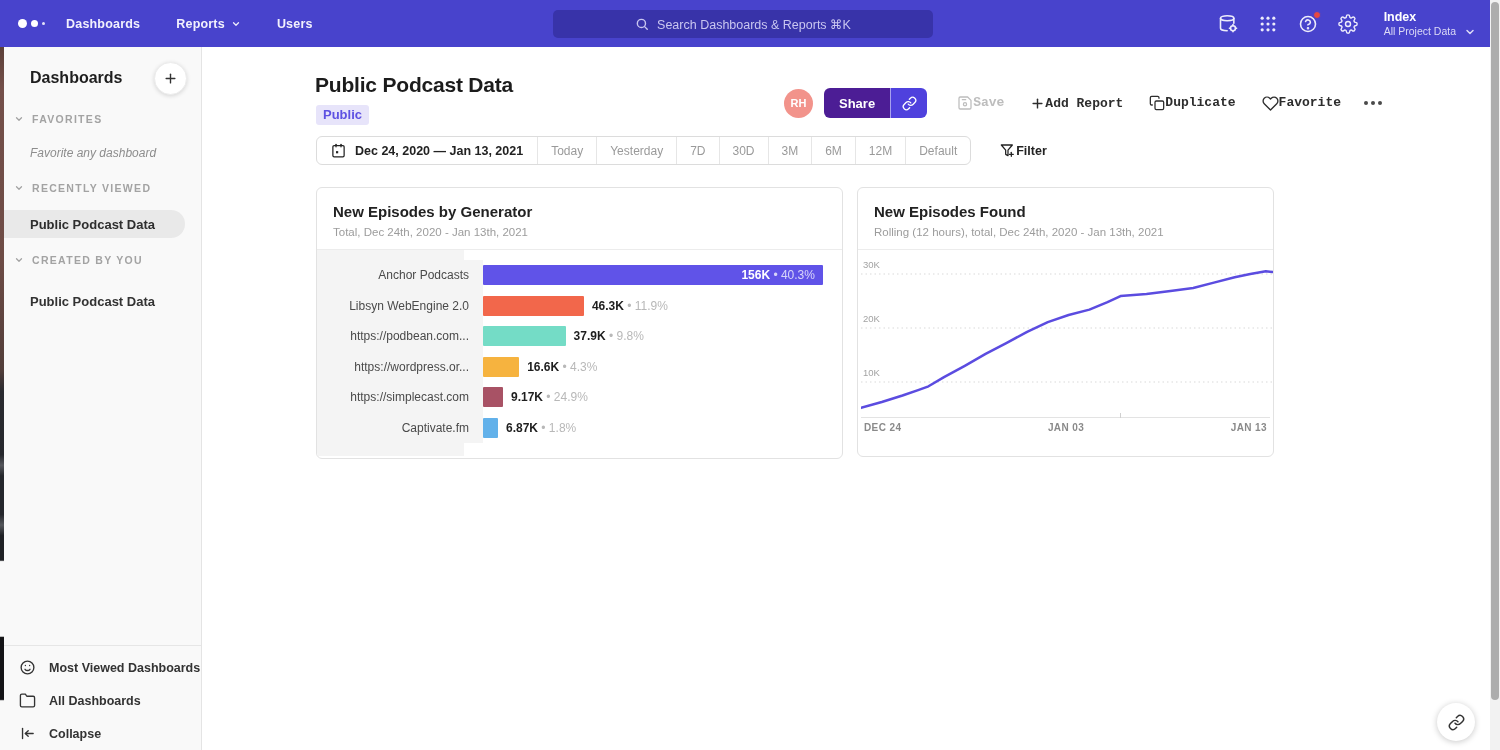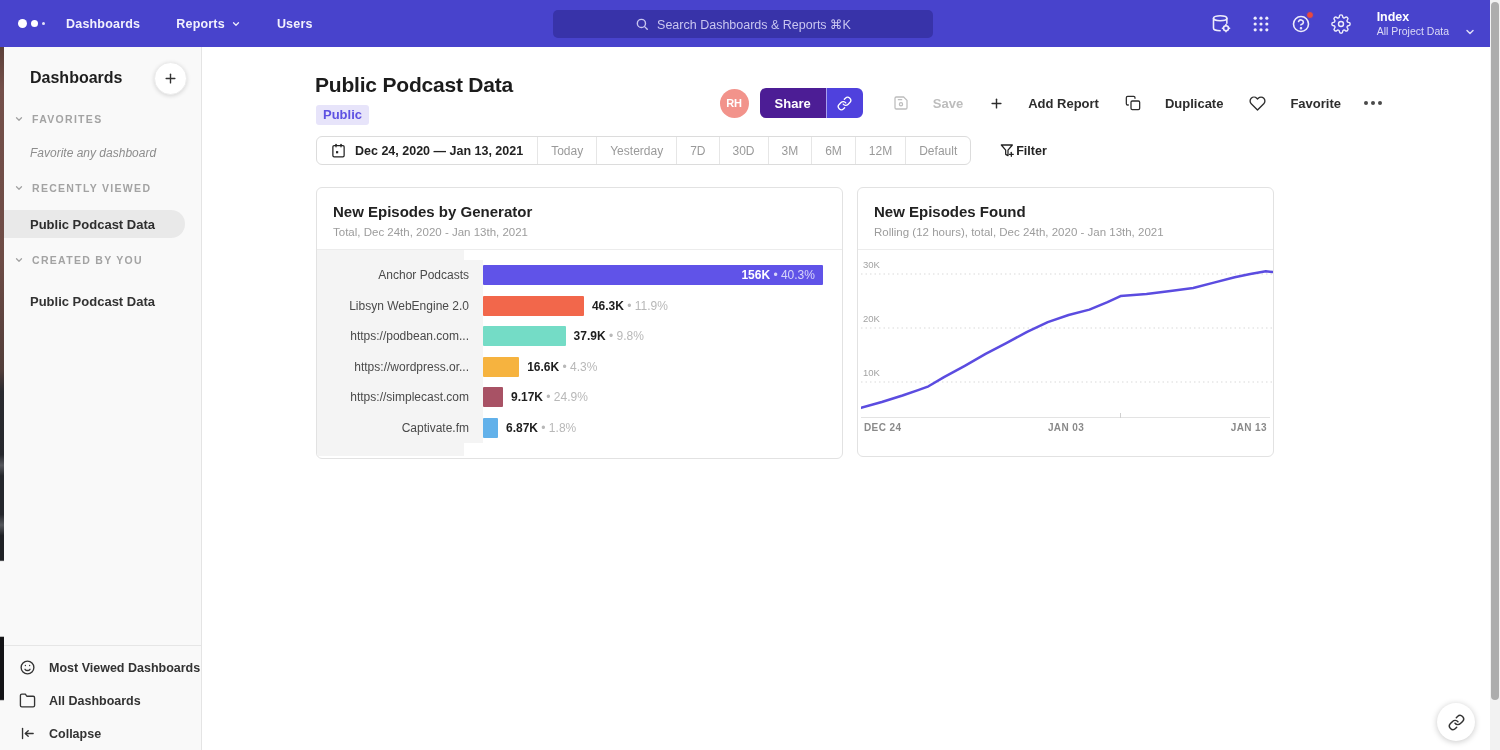--- a/index.html
+++ b/index.html
@@ -14,21 +14,21 @@
   .logo .d1 { width:9px; height:9px; }
   .logo .d2 { width:7px; height:7px; }
   .logo .d3 { width:3px; height:3px; opacity:.85; }
   .nav-items { display:flex; align-items:center; gap:36px; margin-left:8px; }
   .nav-item { color:#f2f1fd; font-size:12.5px; font-weight:bold; letter-spacing:.2px; display:flex; align-items:center; gap:6px; cursor:pointer; }
   .nav-item svg { opacity:.9; }
   .searchbar { position:absolute; left:553px; top:10px; width:380px; height:28px; background:rgba(15,10,80,.28); border-radius:5px; display:flex; align-items:center; justify-content:center; gap:8px; color:#c9c6f0; font-size:12.5px; cursor:text; }
   .nav-right { position:absolute; right:24px; top:0; height:47px; display:flex; align-items:center; gap:19px; color:#edecfb; }
   .nav-icon { width:21px; height:21px; position:relative; display:flex; align-items:center; justify-content:center; cursor:pointer; }
   .nav-icon .red-dot { position:absolute; top:-2px; right:-2px; width:8px; height:8px; border-radius:50%; background:#e8483f; border:1.5px solid #4843cc; }
-  .project { display:flex; align-items:flex-end; gap:15px; cursor:pointer; margin-left:6px; }
+  .project { display:flex; align-items:flex-end; gap:8px; cursor:pointer; margin-left:6px; }
   .project .pname { font-size:12.5px; font-weight:bold; color:#fff; line-height:15px; }
   .project .psub  { font-size:10.5px; color:#dcdaf6; line-height:13px; }
 
   
   .edge-strip { position:absolute; left:0; top:47px; width:4px; height:703px; z-index:6;
     background:linear-gradient(180deg,
       #5c4039 0%, #74504a 6%, #6e4c46 30%, #523e3a 46%, #2a2b30 49%,
       #26282d 58%, #55575c 59.5%, #25272c 61%, #25272c 66.5%, #55575c 68%,
       #1f2125 69.5%, #1f2125 73%, rgba(0,0,0,0) 73.2%,
       rgba(0,0,0,0) 83.8%, #141417 84%, #141417 92.8%, rgba(0,0,0,0) 93%); }
@@ -52,21 +52,21 @@
   
   .main { position:absolute; left:203px; top:47px; right:10px; bottom:0; background:#fff; }
   .page-title { position:absolute; left:112px; top:26px; font-size:21px; font-weight:bold; color:#1c1c1c; letter-spacing:-.2px; }
   .badge { position:absolute; left:113px; top:58px; background:#e7e4fa; color:#5e51e2; font-size:13px; font-weight:bold; padding:2px 7px 3px; border-radius:3px; }
 
   .actions { position:absolute; top:41px; right:108px; height:30px; display:flex; align-items:center; }
   .avatar { width:29px; height:29px; border-radius:50%; background:#f2938b; color:#fff; font-size:11px; font-weight:bold; display:flex; align-items:center; justify-content:center; margin-right:11px; }
   .share-split { display:flex; align-items:stretch; height:30px; border-radius:6px; overflow:hidden; margin-right:17px; cursor:pointer; }
   .share-main { background:#4c1d95; color:#fff; font-size:13px; font-weight:bold; display:flex; align-items:center; padding:0 15px; }
   .share-link { background:#4f41dd; border-left:1px solid rgba(255,255,255,.5); width:37px; display:flex; align-items:center; justify-content:center; color:#fff; }
-  .act-btn { display:flex; align-items:center; gap:24px; font-size:13px; font-weight:bold; color:#2d2d2d; cursor:pointer; margin:0 13px; white-space:nowrap; }
+  .act-btn { display:flex; align-items:flex-start; gap:0; font-size:13px; font-weight:bold; color:#2d2d2d; cursor:pointer; margin:0 13px; white-space:nowrap;font-family:Liberation Mono, monospace; }
   .act-btn.disabled { color:#bdbdbd; cursor:default; }
   .more-dots { display:flex; gap:3px; margin-left:10px; cursor:pointer; }
   .more-dots i { width:4px; height:4px; border-radius:50%; background:#4a4a4a; display:block; }
 
   .toolbar { position:absolute; left:113px; top:89px; display:flex; align-items:center; }
   .datebar { display:flex; align-items:stretch; height:29px; border:1px solid #dcdcdc; border-radius:6px; background:#fff; overflow:hidden; }
   .date-seg { display:flex; align-items:center; gap:9px; padding:0 14px; font-size:12.5px; font-weight:bold; color:#222; cursor:pointer; }
   .preset { display:flex; align-items:center; padding:0 13px; font-size:12px; color:#9a9a9a; border-left:1px solid #e6e6e6; cursor:pointer; }
   .filter-btn { display:flex; align-items:center; gap:0; margin-left:29px; font-size:12.5px; font-weight:bold; color:#222; cursor:pointer; }
 

